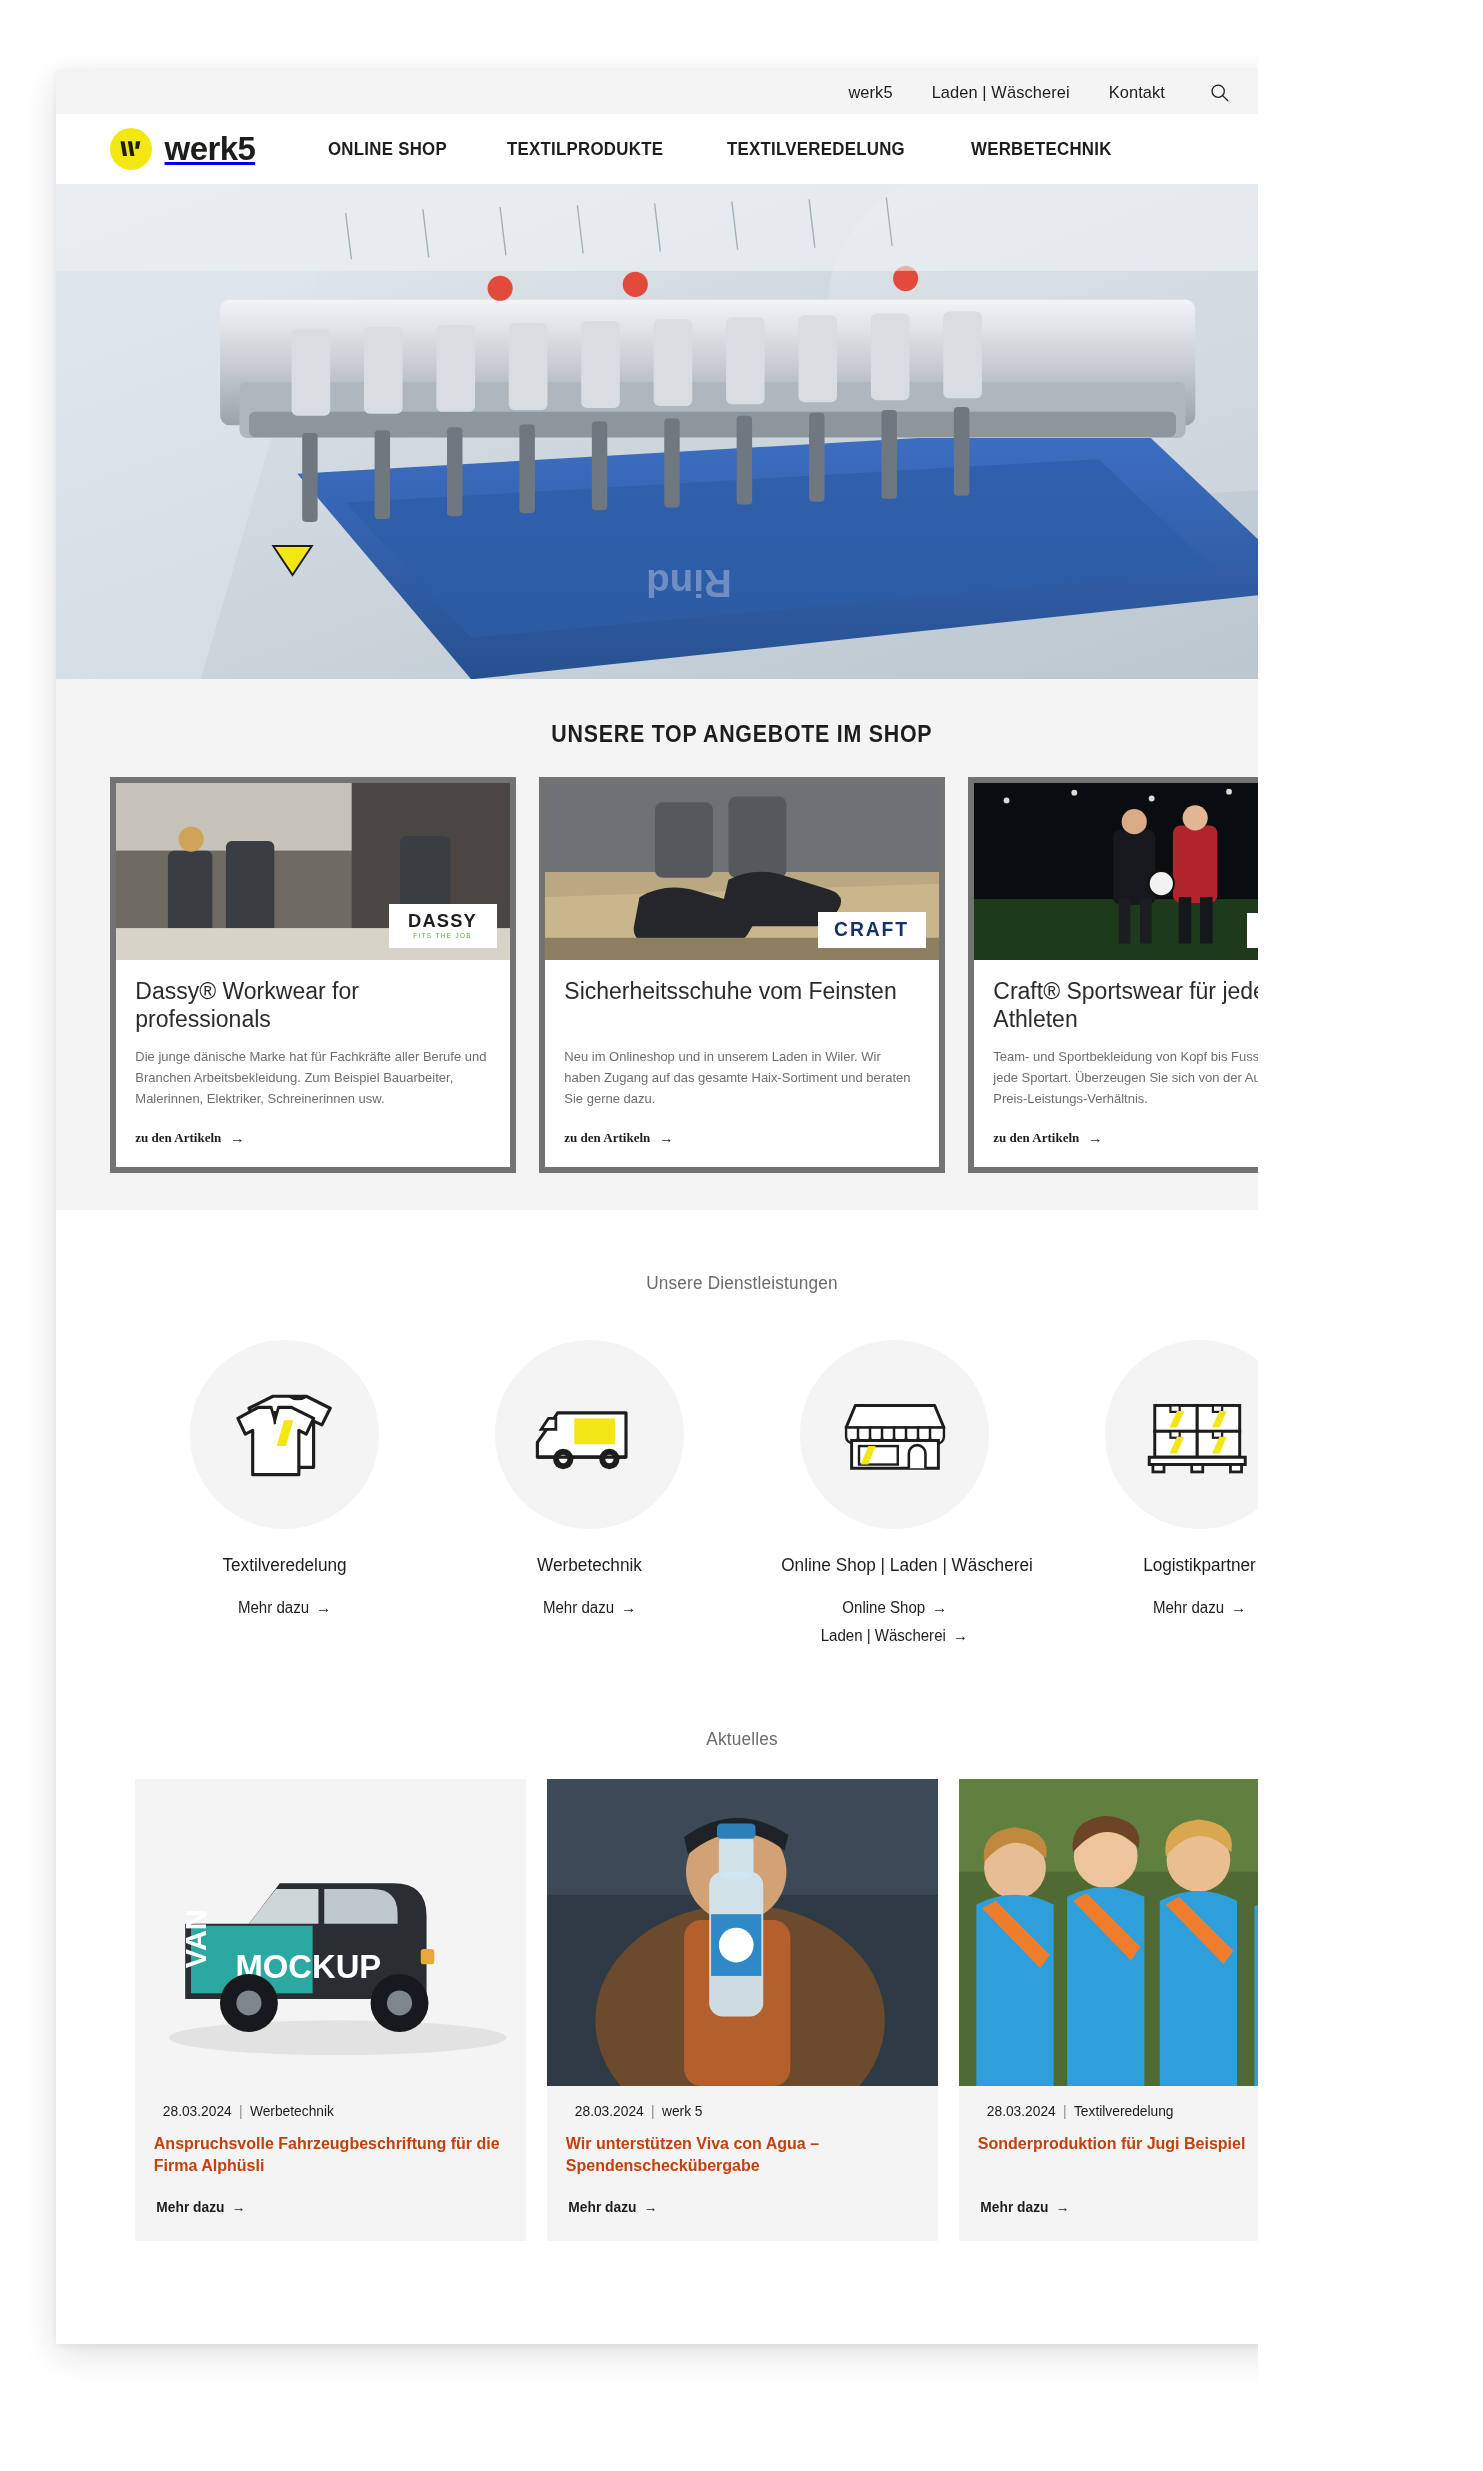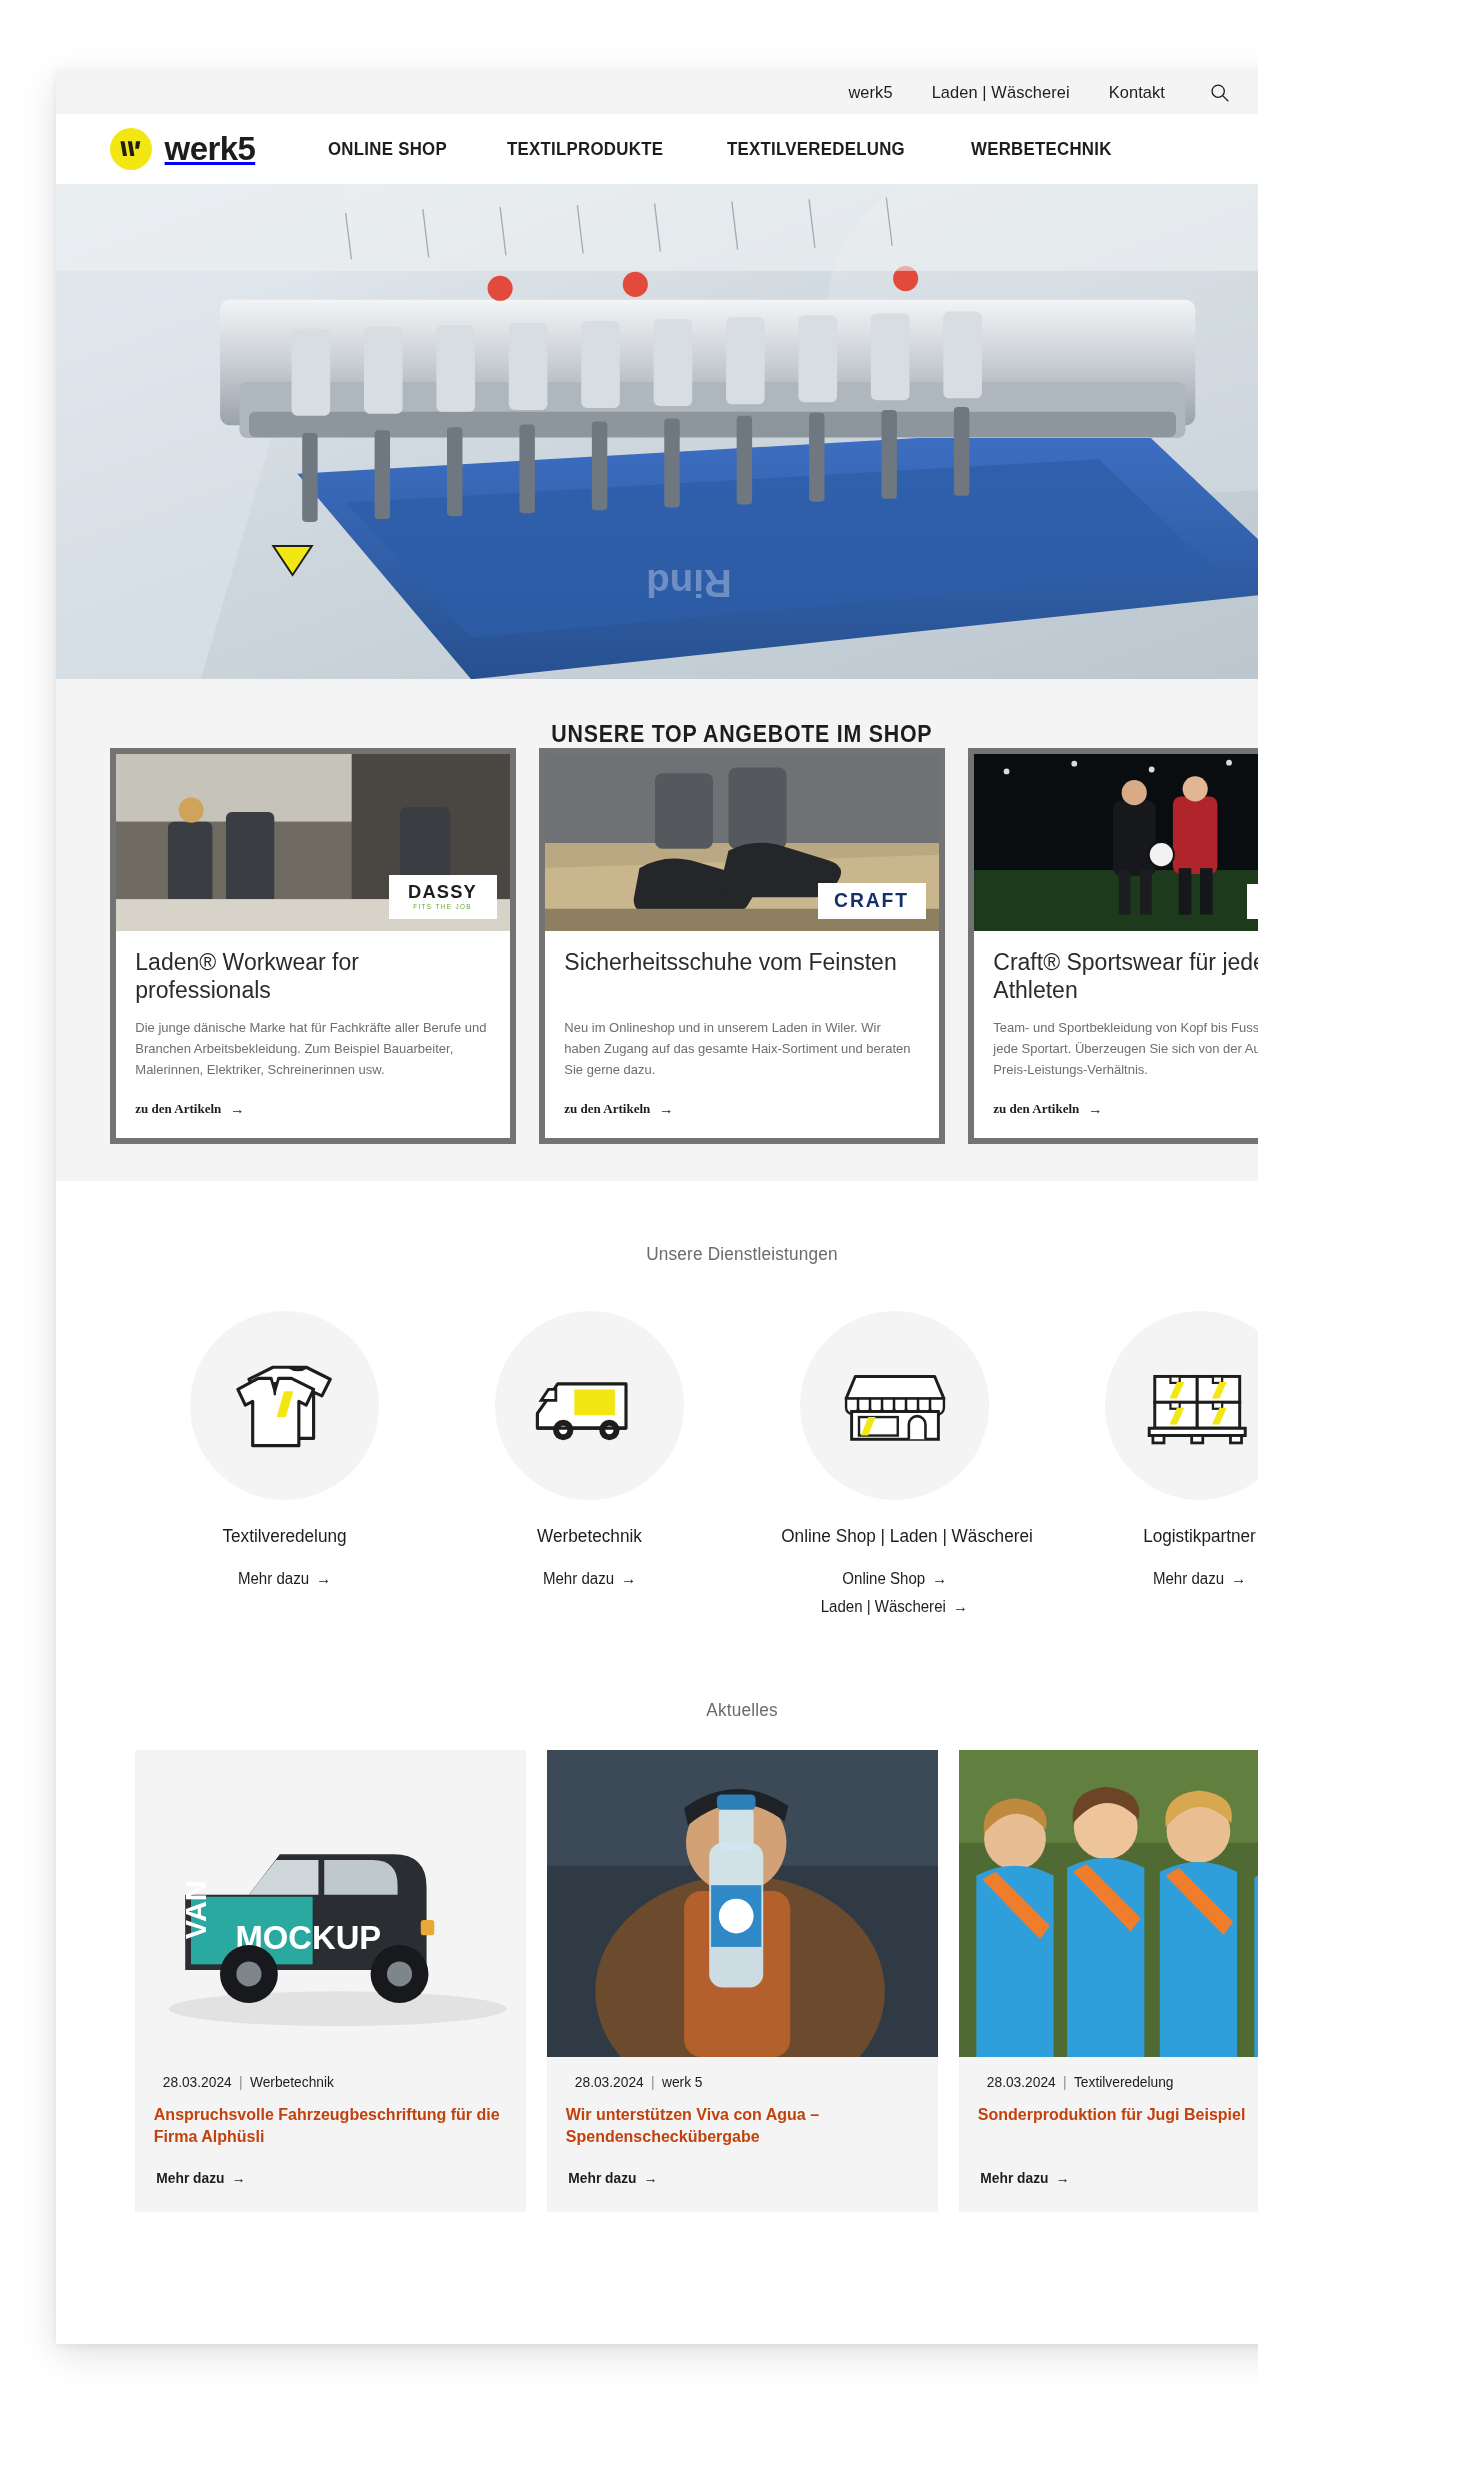--- a/index.html
+++ b/index.html
@@ -115,20 +115,21 @@
 
   
   .offers {
     background: #f4f4f4;
     padding: 42px 0 37px 0;
   }
   .offers-head {
     display: flex; align-items: center; justify-content: center;
     position: relative;
     padding: 0 54px;
+    margin-bottom: 29px;
   }
   .offers-title {
     font-family: "Liberation Sans Narrow", "Liberation Sans", sans-serif;
     font-weight: bold;
     font-size: 23px;
     letter-spacing: 0.8px;
     color: #1d1d1b;
     transform: scaleX(0.93);
   }
   .carousel-ctrls {
@@ -471,21 +472,21 @@
               <g fill="#d7d3c9">
                   <rect x="0" y="150" width="420" height="33"></rect>
                 </g>
             </svg>
             <div class="brand-badge">
               <span class="bb-main">DASSY</span>
               <span class="bb-sub">FITS THE JOB</span>
             </div>
           </div>
           <div class="offer-body">
-            <h3 class="offer-title">Laden® Workwear for professionals</h3>
+            <h3 class="offer-title">Dassy® Workwear for professionals</h3>
             <p class="offer-text">Die junge dänische Marke hat für Fachkräfte aller Berufe und Branchen Arbeitsbekleidung. Zum Beispiel Bauarbeiter, Malerinnen, Elektriker, Schreinerinnen usw.</p>
             <a class="link-arrow" href="#">
               <span>zu den Artikeln</span>
               <span class="arr">→</span>
             </a>
           </div>
         </article>
 
         <article class="offer-card">
           <div class="offer-img">

